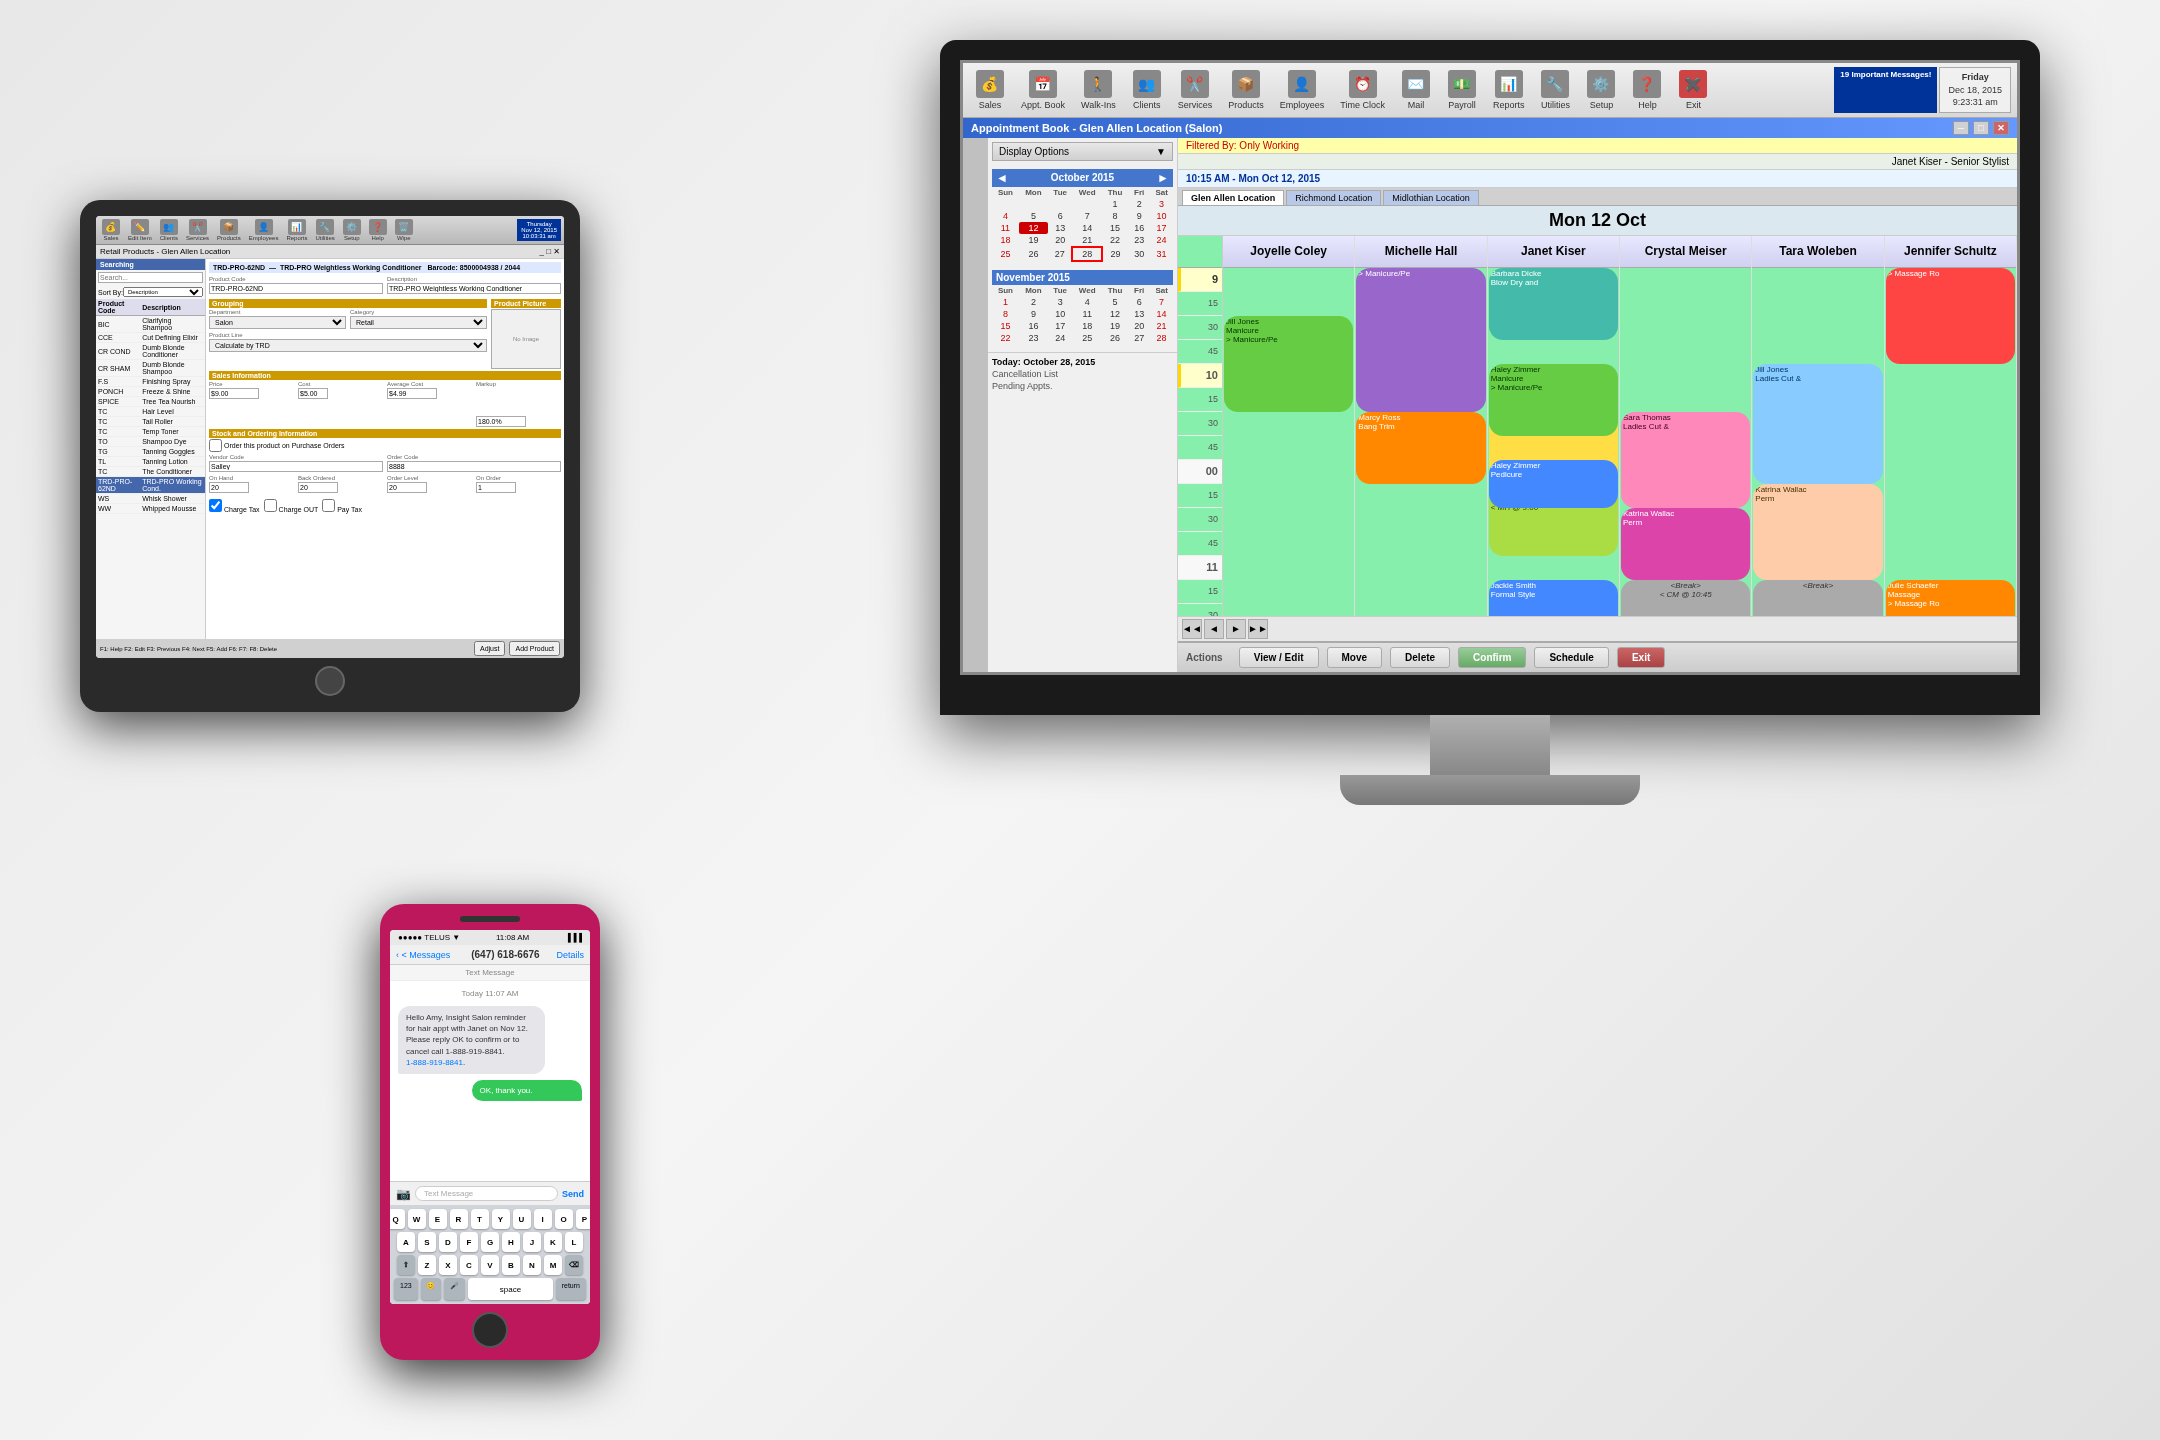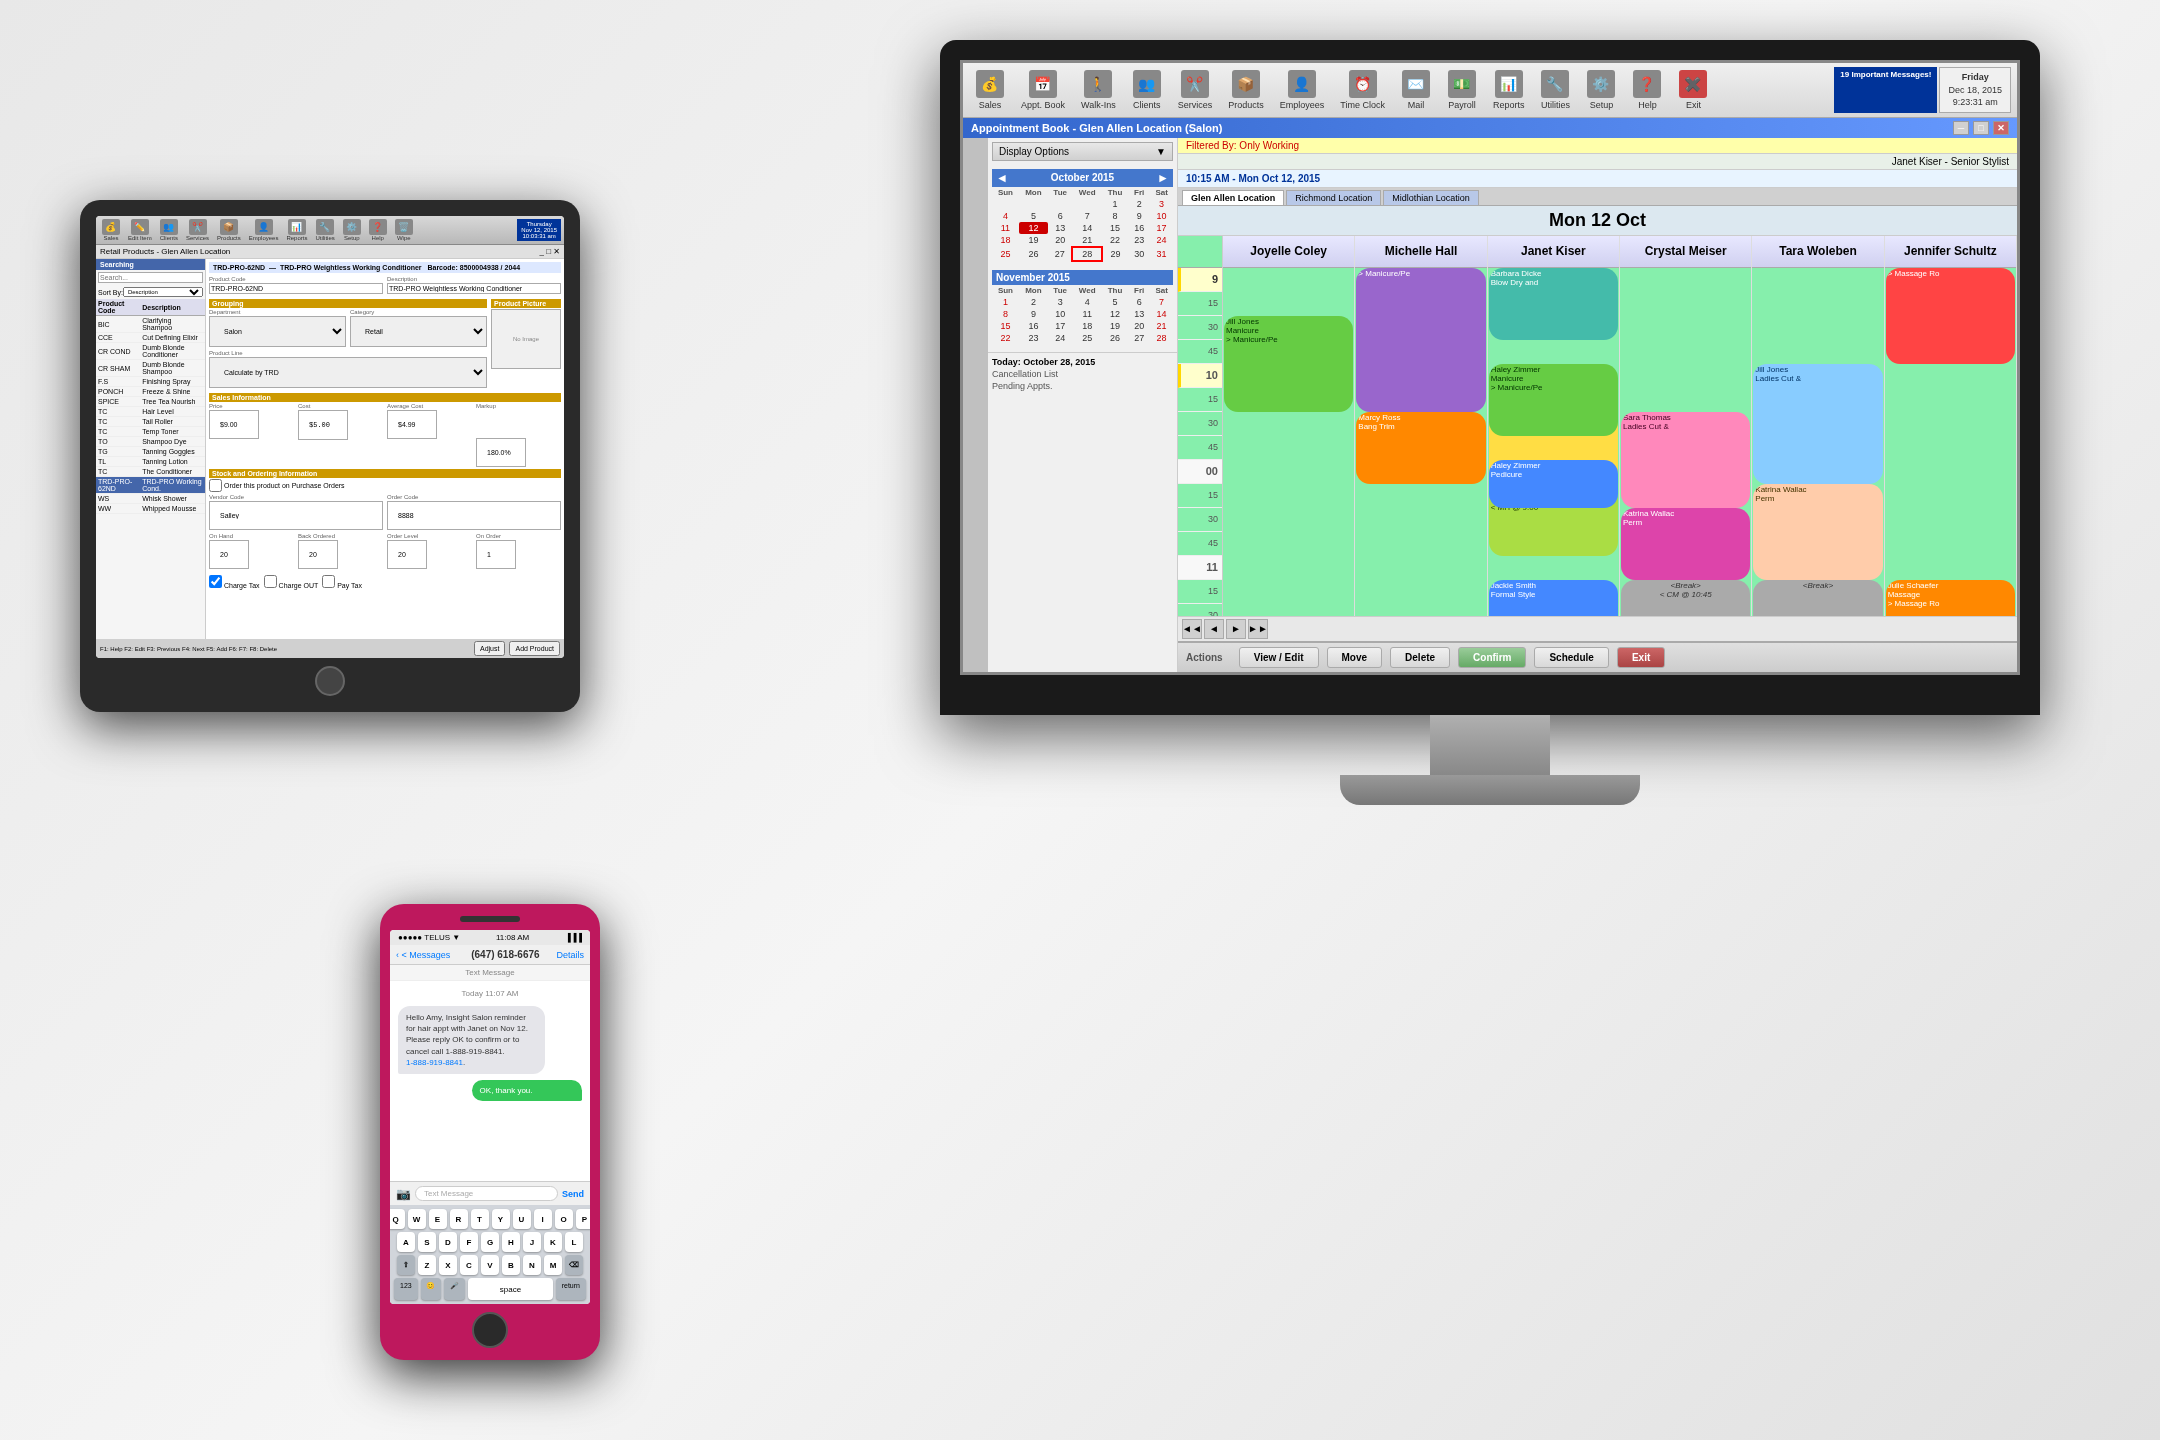--- a/index.html
+++ b/index.html
@@ -458,21 +458,21 @@
       padding: 2px 4px;
       font-size: 7px;
       font-weight: bold;
       margin-bottom: 3px;
     }
     .tablet-row { display: flex; gap: 4px; margin-bottom: 3px; }
     .tablet-form-group { display: flex; flex-direction: column; gap: 1px; flex: 1; }
     .tablet-form-group label { font-size: 6px; color: #666; }
     .tablet-form-group input, .tablet-form-group select {
       font-size: 7px;
-      padding: 10px;
+      padding: 1px;
       border: 1px solid #aaa;
       width: 100%;
     }
     .tablet-section-header {
       background: #cc9900;
       color: white;
       font-size: 7px;
       font-weight: bold;
       padding: 1px 3px;
       margin: 2px 0 1px;
@@ -1285,21 +1285,21 @@
           </div>
 
           <div class="tablet-section-header">Sales Information</div>
           <div style="display:flex; gap:4px; flex-wrap:wrap; font-size:7px;">
             <div class="tablet-form-group">
               <label>Price</label>
               <input value="$9.00" style="font-size: 7px; width: 50px; border: 1px solid rgb(170, 170, 170);">
             </div>
             <div class="tablet-form-group">
               <label>Cost</label>
-              <input value="$5.00" style="font-size: 7px; width: 50px; border: 1px solid rgb(170, 170, 170); font-family: Liberation Mono, monospace;">
+              <input value="$5.00" style="font-size: 7px; width: 30px; border: 1px solid rgb(170, 170, 170);">
             </div>
             <div class="tablet-form-group">
               <label>Average Cost</label>
               <input value="$4.99" style="font-size: 7px; width: 50px; border: 1px solid rgb(170, 170, 170);">
             </div>
             <div class="tablet-form-group">
               <label>Markup</label>
               <input value="180.0%" style="font-size: 7px; width: 50px; border: 1px solid rgb(170, 170, 170); margin-top: 28px;">
             </div>
           </div>

